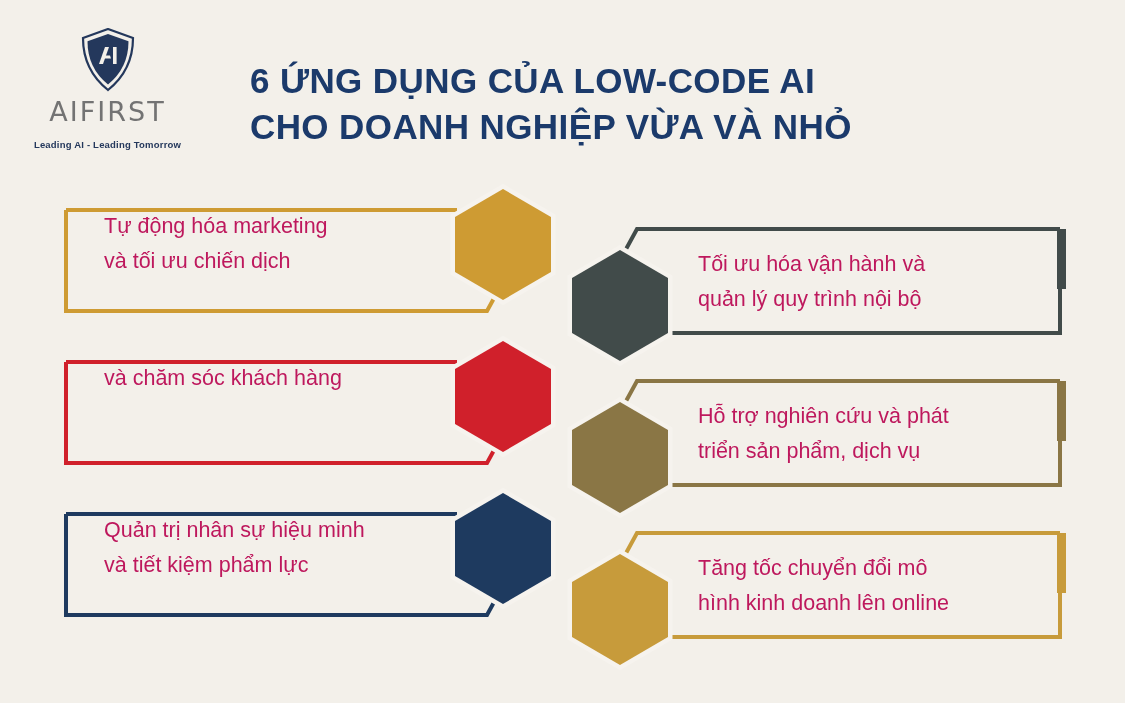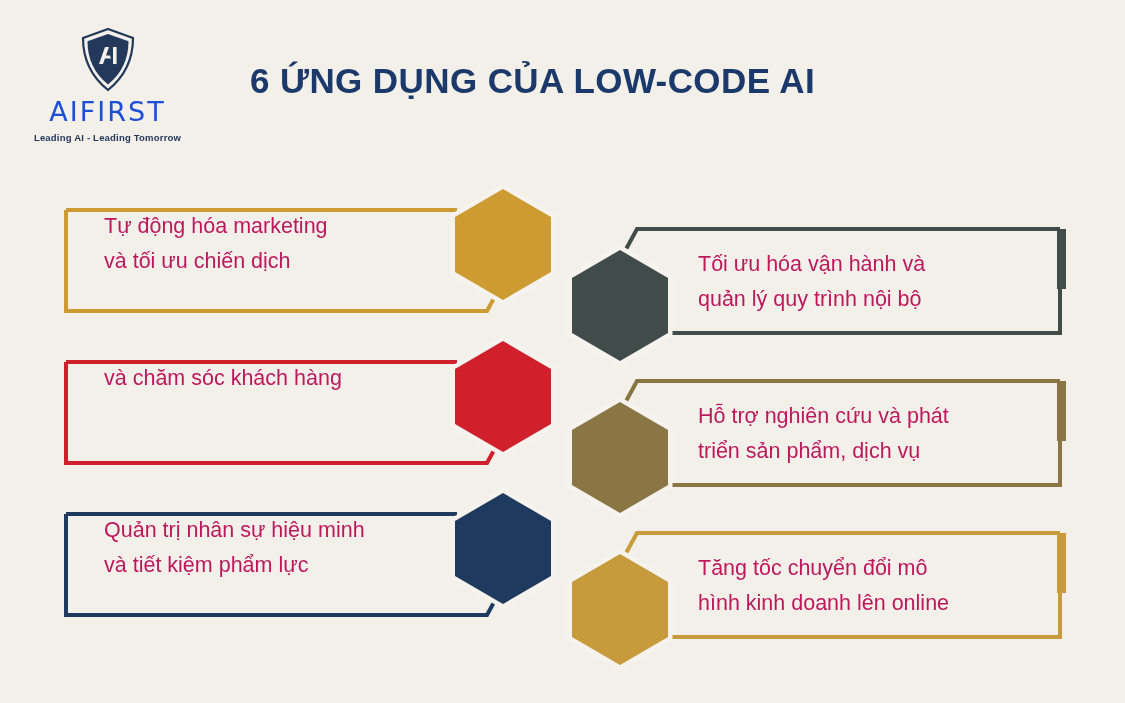--- a/index.html
+++ b/index.html
@@ -8,26 +8,26 @@
     background:#F3F0EA;
     font-family:"Liberation Sans","DejaVu Sans",sans-serif;
     overflow:hidden;position:relative;
   }
   #stage{position:absolute;inset:0;}
 
   
   .logo{position:absolute;left:20px;top:28px;width:175px;text-align:center;}
   .logo-shield{width:56px;height:64px;margin:0 auto;display:block;}
   .logo-word{
-    font-size:27px;letter-spacing:2px;color:#1d4ed8;
+    font-size:27px;letter-spacing:2px;color:#737373;
     font-weight:400;margin-top:4px;font-family:"DejaVu Sans",sans-serif;
   }
   .logo-tag{
     font-size:9.5px;font-weight:bold;color:#24385C;
-    letter-spacing:.2px;margin-top:5px;text-align:center;
+    letter-spacing:.2px;margin-top:12px;text-align:center;
   }
 
   
   .title{
     position:absolute;left:250px;top:58px;width:700px;
     color:#1B3A6B;
     font-weight:bold;font-size:35px;line-height:1.32;
     letter-spacing:.4px;
   }
   .title div{white-space:nowrap;}
@@ -58,20 +58,21 @@
       <path d="M19 36 L25 19 L29 19 L23 36 Z" fill="#F3F0EA"></path>
       <path d="M22.5 30.5 L31 30.5 L30 27.5 L23.5 27.5 Z" fill="#F3F0EA"></path>
       <rect x="33" y="19" width="3.6" height="17" fill="#F3F0EA"></rect>
     </svg>
     <div class="logo-word">AIFIRST</div>
     <div class="logo-tag">Leading AI - Leading Tomorrow</div>
   </div>
 
   <div class="title">
     <div>6 ỨNG DỤNG CỦA LOW-CODE AI</div>
+    <div>CHO DOANH NGHIỆP VỪA VÀ NHỎ</div>
   </div>
 
   <div class="card left" style="left:62px;top:183px;width:500px;height:150px;">
     <svg width="500" height="150" viewBox="0 0 500 150">
       <path d="M4 27 L395 27 M4 27 L4 128 L4 128 L425 128 L437 106" fill="none" stroke="#CE9B33" stroke-width="4" stroke-linejoin="miter"></path>
       <path d="M4 27 L4 128 L425 128" fill="none" stroke="#CE9B33" stroke-width="4"></path>
       <g>
         <polygon points="441,6 489,34 489,89 441,117 393,89 393,34" fill="none" stroke="#F6F3EE" stroke-width="9"></polygon>
         <polygon points="441,6 489,34 489,89 441,117 393,89 393,34" fill="#CE9B33"></polygon>
       </g>

